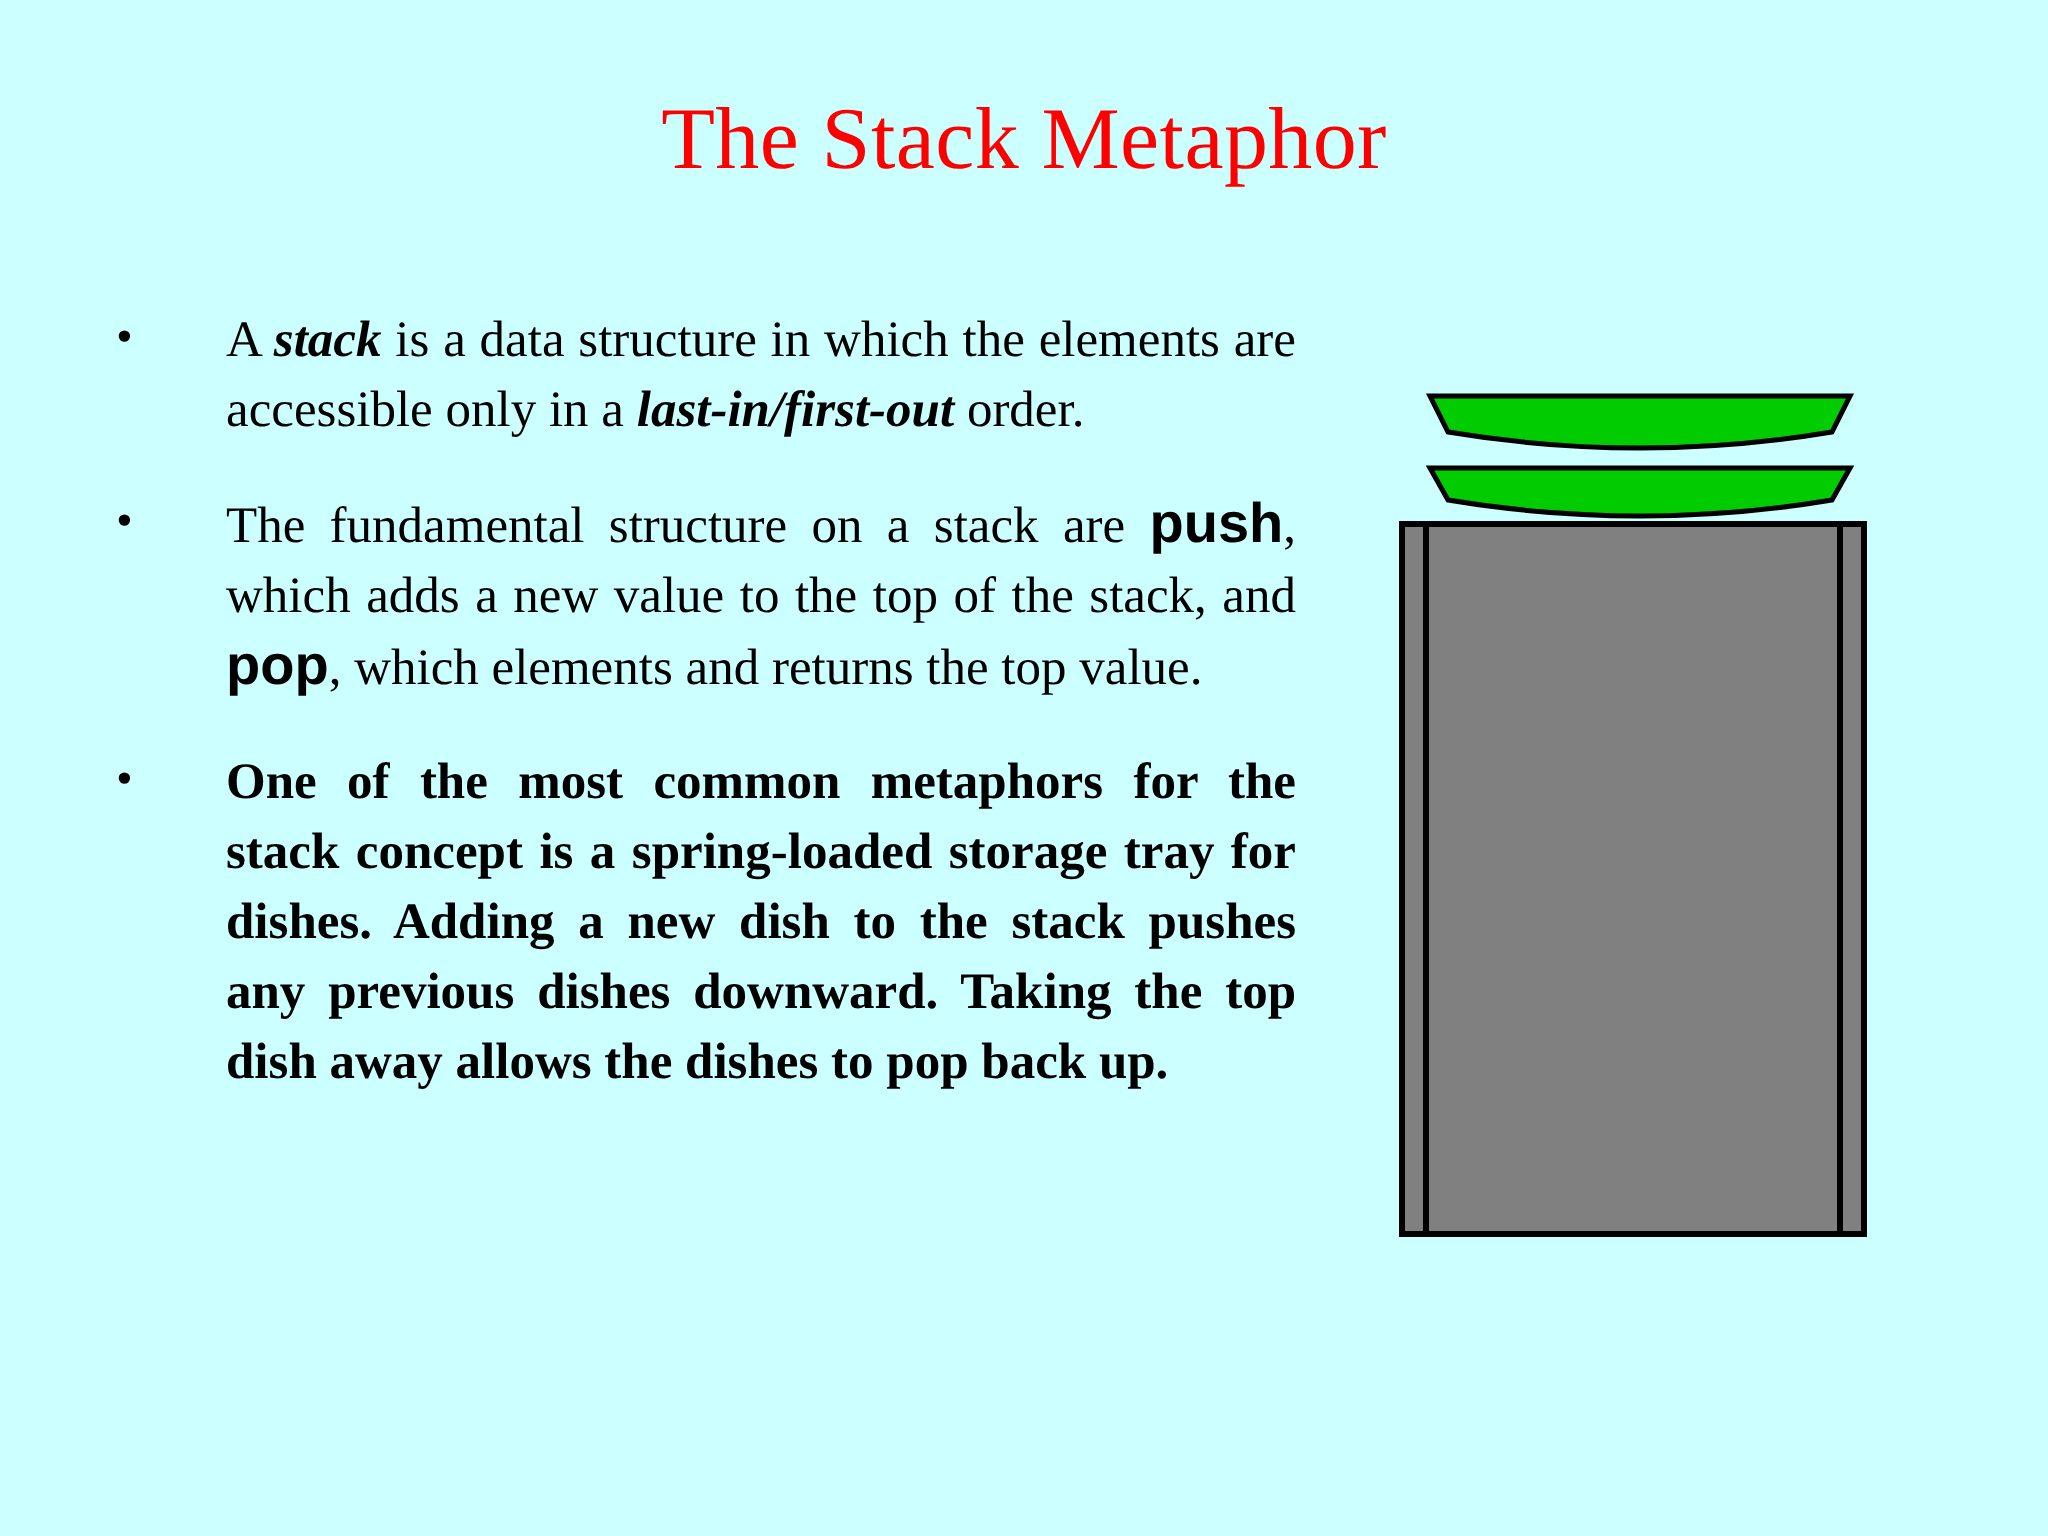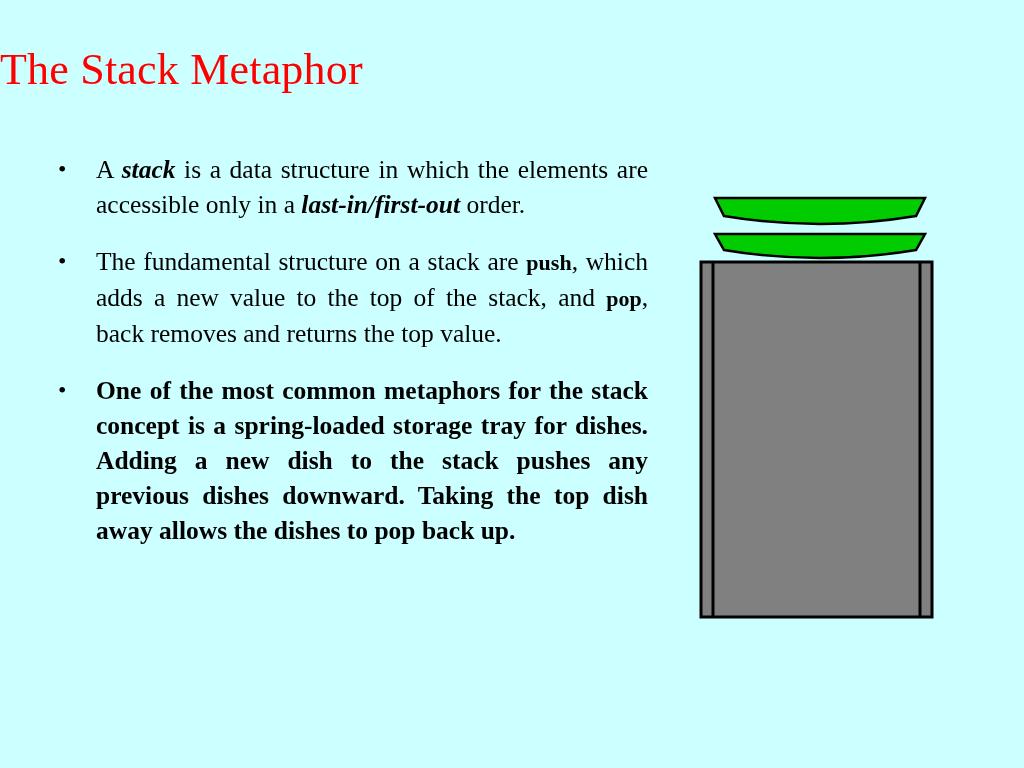--- a/index.html
+++ b/index.html
@@ -17,20 +17,21 @@
     position: relative;
     width: 1024px;
     height: 768px;
     background: #ccffff;
   }
   .slide-title {
     position: absolute;
     top: 44px;
     left: 0;
     width: 1024px;
+    text-align: center;
     color: #ff0000;
     font-size: 44px;
     font-family: "Liberation Serif", serif;
     font-weight: normal;
     letter-spacing: 0.2px;
   }
   .body-text {
     position: absolute;
     top: 152px;
     left: 58px;
@@ -47,32 +48,33 @@
   .bullet-mark {
     width: 38px;
     flex: 0 0 38px;
     font-size: 24px;
     line-height: 35px;
   }
   .bullet-body {
     flex: 1 1 auto;
     text-align: justify;
     text-justify: inter-word;
+    margin-left: 17px;
   }
   .bullet-body.last {
     text-align: justify;
     font-weight: bold;
   }
   .bi {
     font-style: italic;
     font-weight: bold;
   }
   .code {
-    font-family: Liberation Serif, serif;
-    font-size: 22px;
+    font-family: Liberation Sans, sans-serif;
+    font-size: 28px;
     font-weight: bold;
   }
   
   .illustration {
     position: absolute;
     left: 697px;
     top: 190px;
     width: 240px;
     height: 435px;
   }
@@ -89,21 +91,21 @@
     <div class="bullet-row">
       <span class="bullet-mark">•</span>
       <span class="bullet-body">
         <span>A </span><span class="bi">stack</span><span> is a data structure in which the elements are accessible only in a </span><span class="bi">last-in/first-out</span><span> order.</span>
       </span>
     </div>
 
     <div class="bullet-row">
       <span class="bullet-mark">•</span>
       <span class="bullet-body">
-        <span>The fundamental structure on a stack are </span><span class="code">push</span><span>, which adds a new value to the top of the stack, and </span><span class="code">pop</span><span>, back removes and returns the top value.</span>
+        <span>The fundamental structure on a stack are </span><span class="code">push</span><span>, which adds a new value to the top of the stack, and </span><span class="code">pop</span><span>, which elements and returns the top value.</span>
       </span>
     </div>
 
     <div class="bullet-row">
       <span class="bullet-mark">•</span>
       <span class="bullet-body last">One of the most common metaphors for the stack concept is a spring-loaded storage tray for dishes. Adding a new dish to the stack pushes any previous dishes downward. Taking the top dish away allows the dishes to pop back up.</span>
     </div>
 
   </div>
 

